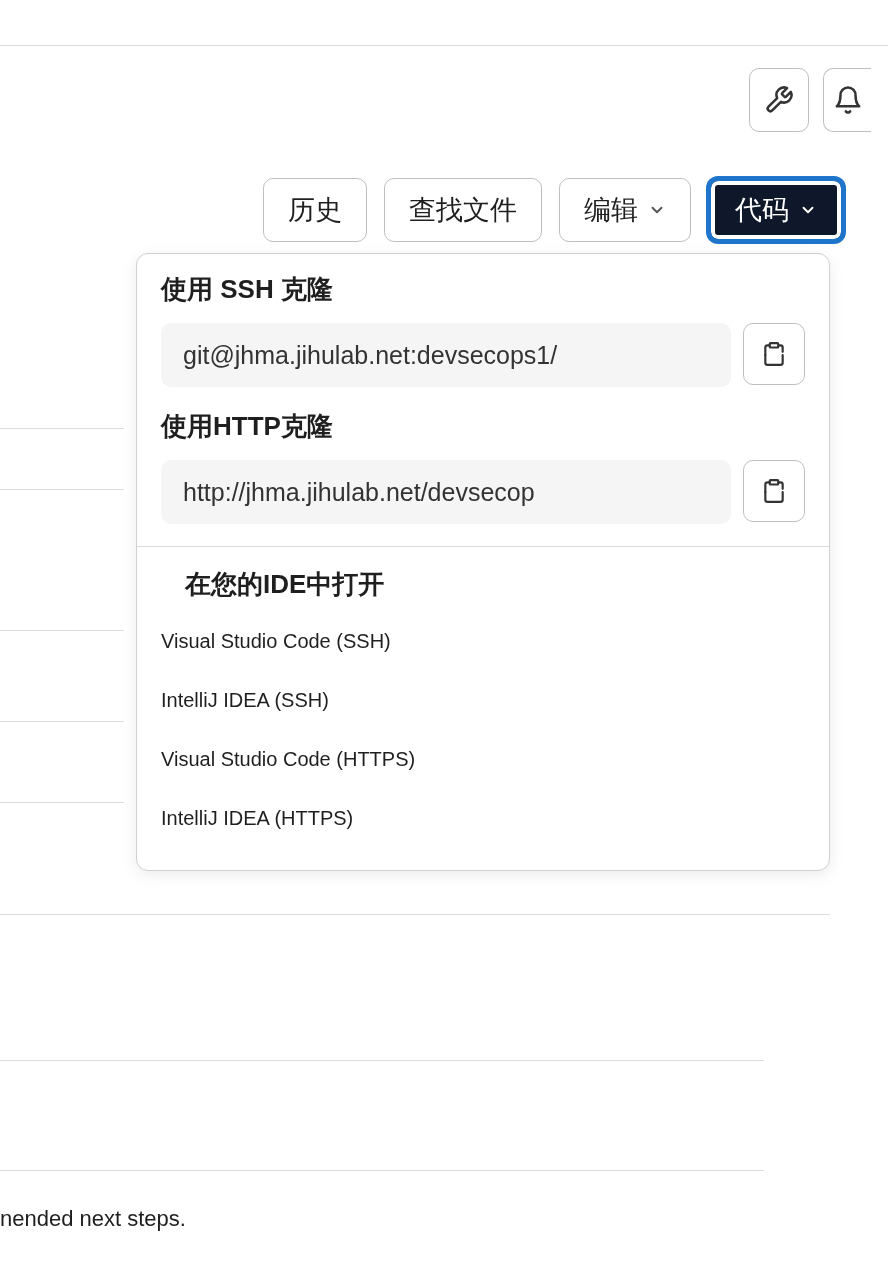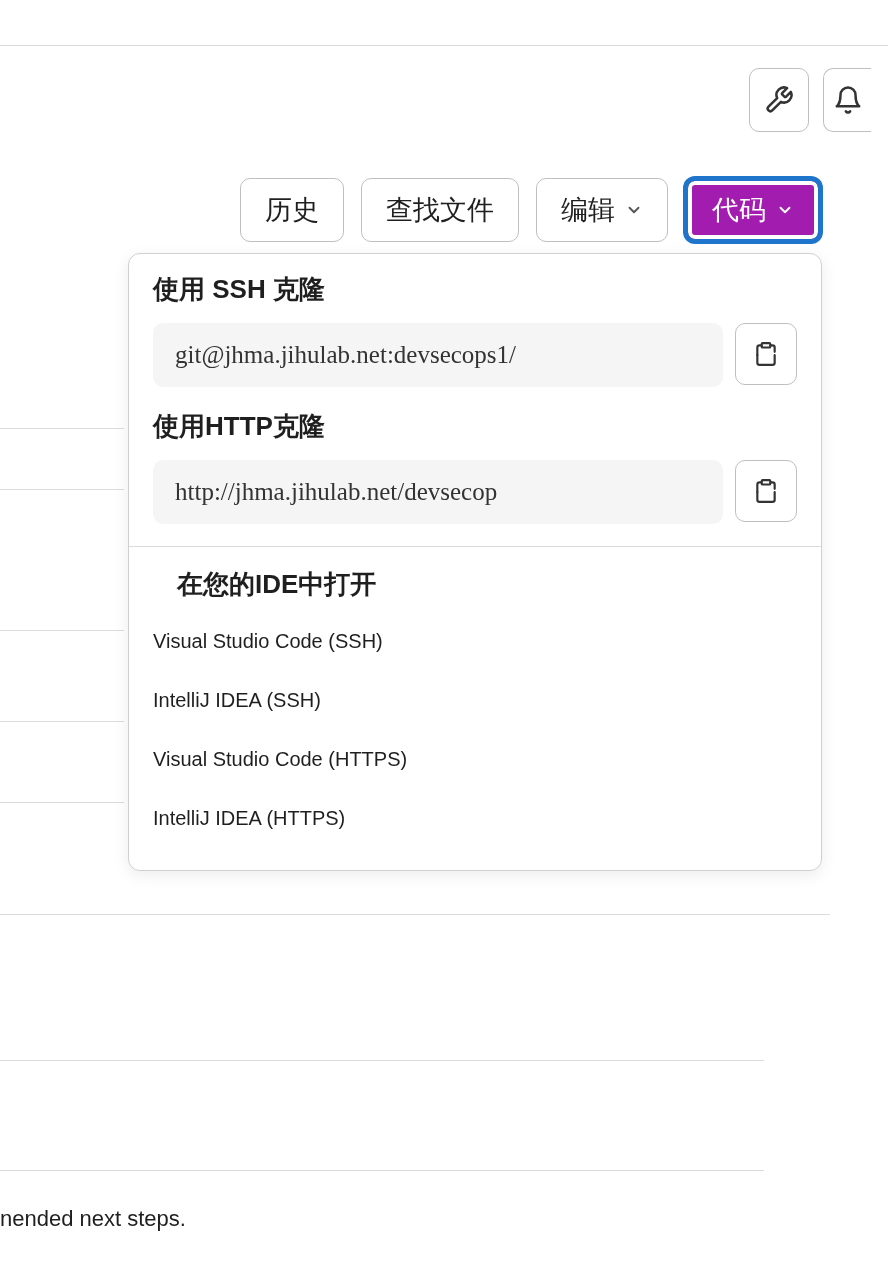--- a/index.html
+++ b/index.html
@@ -42,55 +42,55 @@
     width: 48px;
     border-radius: 10px 0 0 10px;
     border-right: none;
   }
 
   .btn-row {
     display: flex;
     justify-content: flex-end;
     align-items: center;
     gap: 17px;
-    padding: 46px 67px 0 0;
+    padding: 46px 44px 0 0;
     margin-left: 21px;
   }
 
   .btn {
     height: 64px;
     padding: 0 24px;
     border: 1px solid #bfbfc3;
     border-radius: 10px;
     background: #fff;
     font-size: 27px;
     color: #1f1f1f;
     display: inline-flex;
     align-items: center;
     gap: 10px;
     cursor: pointer;
   }
 
   .btn-primary {
     border: 3px solid #1f75cb;
-    background: #a21caf;
+    background: #0f172a;
     color: #fff;
     box-shadow: 0 0 0 4px #fff inset, 0 0 0 2px #1f75cb;
   }
 
   .chevron {
     width: 18px;
     height: 18px;
     display: inline-block;
   }
 
   .dropdown {
     position: absolute;
     top: 253px;
-    left: 128px;
+    left: 136px;
     width: 694px;
     background: #fff;
     border: 1px solid #d0d0d4;
     border-radius: 12px;
     box-shadow: 0 4px 16px rgba(0,0,0,0.08);
   }
 
   .dd-section {
     padding: 18px 24px 22px 24px;
   }
@@ -108,21 +108,21 @@
     align-items: stretch;
   }
 
   .dd-input {
     flex: 1;
     height: 64px;
     background: #f5f5f5;
     border: none;
     border-radius: 10px;
     padding: 0 22px;
-    font-family: Liberation Serif, serif;
+    font-family: Liberation Sans, sans-serif;
     font-size: 25px;
     color: #333;
     overflow: hidden;
     text-overflow: clip;
     white-space: nowrap;
   }
 
   .copy-btn {
     width: 62px;
     height: 62px;

